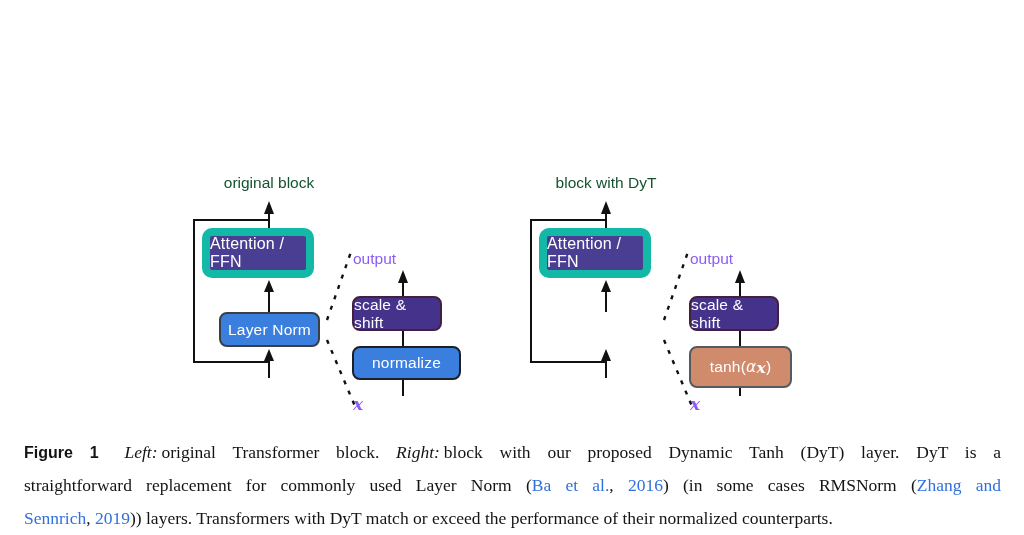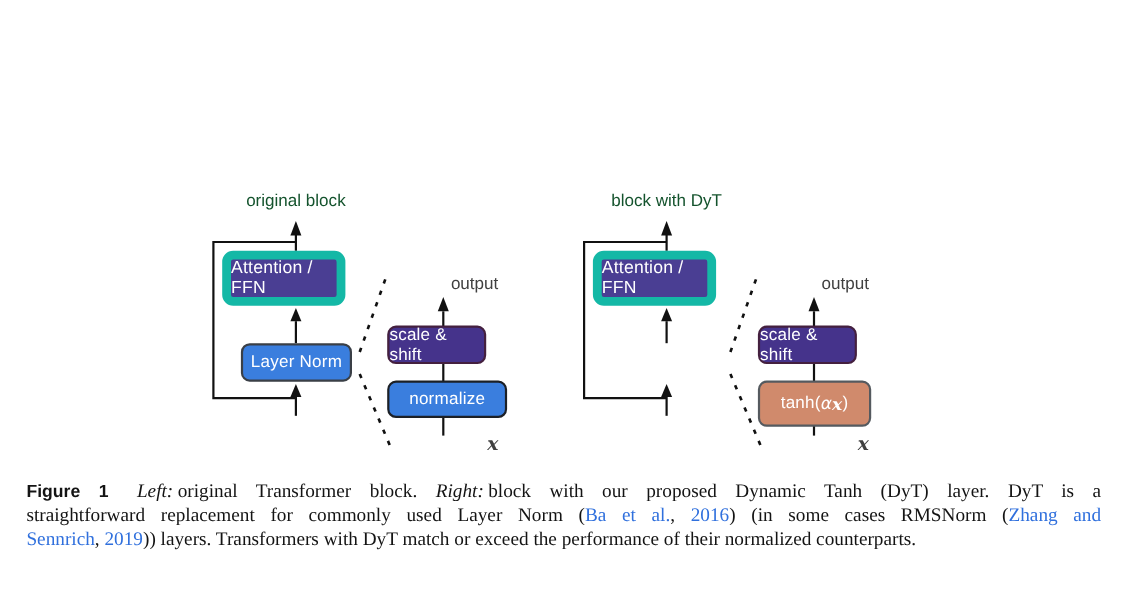--- a/index.html
+++ b/index.html
@@ -15,27 +15,27 @@
   .box-ss{width:90px;height:35px;border-radius:8px;background:var(--purple-fill);
           border:2px solid var(--plum-border);}
   .box-opblue{width:109px;height:34px;border-radius:8px;background:var(--blue-fill);
               border:2px solid #1c2026;}
   .box-dyt{width:101px;height:35px;border-radius:8px;background:var(--salmon-fill);
            border:2px solid #555a5f;}
   .box-tanh{width:103px;height:42px;border-radius:8px;background:var(--salmon-fill);
             border:2px solid #555a5f;}
   .diag-label{position:absolute;z-index:2;width:200px;text-align:center;
               color:#14532d;font-size:15.5px;}
-  .small-label{position:absolute;z-index:2;width:100px;text-align:right;
-               color:#404040;font-size:15.5px;}
+  .small-label{position:absolute;z-index:2;width:100px;text-align:left;
+               color:#8b5cf6;font-size:15.5px;}
   .mathx{font-family:"DejaVu Serif",serif;font-style:italic;font-weight:700;font-size:17px;}
   .alpha{font-family:"DejaVu Sans",sans-serif;font-style:italic;}
   #caption{position:absolute;left:24px;top:436px;width:977px;z-index:2;
            font-family:"Liberation Serif",serif;font-size:17.5px;color:#141414;
-           line-height:21px;}
+           line-height:33px;}
   .cap-line{text-align:justify;}
   .cap-line.just{text-align-last:justify;}
   .seg-figlabel{font-family:"Liberation Sans",sans-serif;font-weight:700;font-size:16px;
                 margin-right:9px;}
   .seg-i{font-style:italic;margin-right:4px;}
   .seg-a{color:var(--link-color);cursor:pointer;}
 </style>
 </head>
 <body>
 

